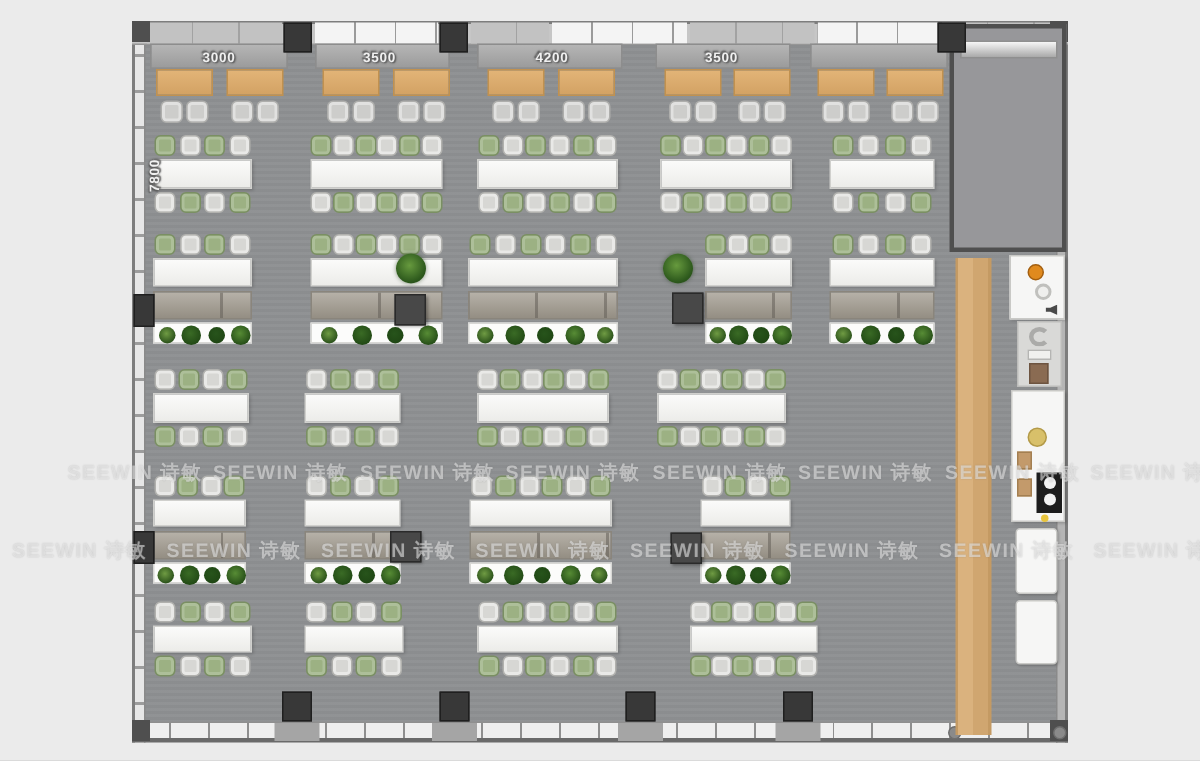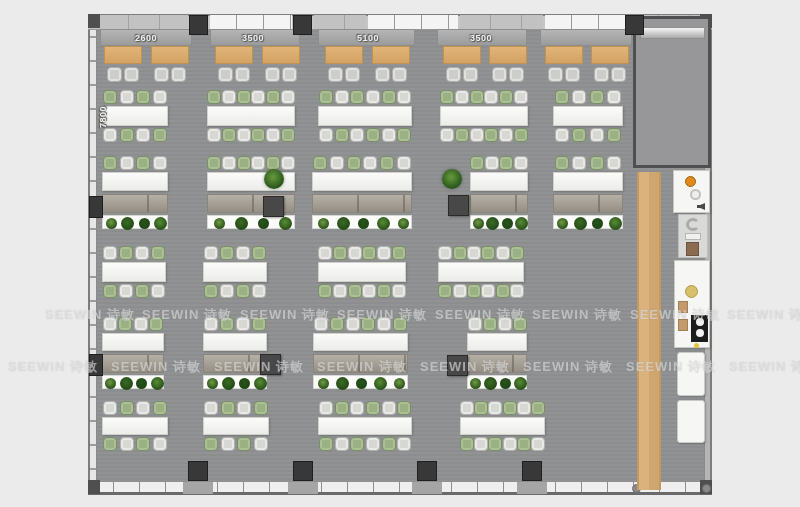--- a/index.html
+++ b/index.html
@@ -414,23 +414,23 @@
       <div class="pillar" style="left: 89px; top: 196px; width: 14px; height: 22px;"></div>
       <div class="pillar" style="left: 89px; top: 354px; width: 14px; height: 22px;"></div>
       <div class="column" style="left: 263px; top: 196px; width: 21px; height: 21px;"></div>
       <div class="column" style="left: 448px; top: 195px; width: 21px; height: 21px;"></div>
       <div class="column" style="left: 260px; top: 354px; width: 21px; height: 21px;"></div>
       <div class="column" style="left: 447px; top: 355px; width: 21px; height: 21px;"></div>
       <div class="splant" style="left: 264px; top: 169px; width: 20px; height: 20px;"></div>
       <div class="splant" style="left: 442px; top: 169px; width: 20px; height: 20px;"></div>
     </div>
 
-  <div class="dim" style="left:146px;top:33px;">2600</div>
+  <div class="dim" style="left:146px;top:33px;">3000</div>
   <div class="dim" style="left:253px;top:33px;">3500</div>
-  <div class="dim" style="left:368px;top:33px;">5100</div>
+  <div class="dim" style="left:368px;top:33px;">4200</div>
   <div class="dim" style="left:481px;top:33px;">3500</div>
   <div class="dim dim-left" style="left:103px;top:117px;">7800</div>
 
   <div id="wm-layer">
       <div class="wm" style="left: 45px; top: 306px;">SEEWIN 诗敏</div>
       <div class="wm" style="left: 142px; top: 306px;">SEEWIN 诗敏</div>
       <div class="wm" style="left: 240px; top: 306px;">SEEWIN 诗敏</div>
       <div class="wm" style="left: 337px; top: 306px;">SEEWIN 诗敏</div>
       <div class="wm" style="left: 435px; top: 306px;">SEEWIN 诗敏</div>
       <div class="wm" style="left: 532px; top: 306px;">SEEWIN 诗敏</div>

